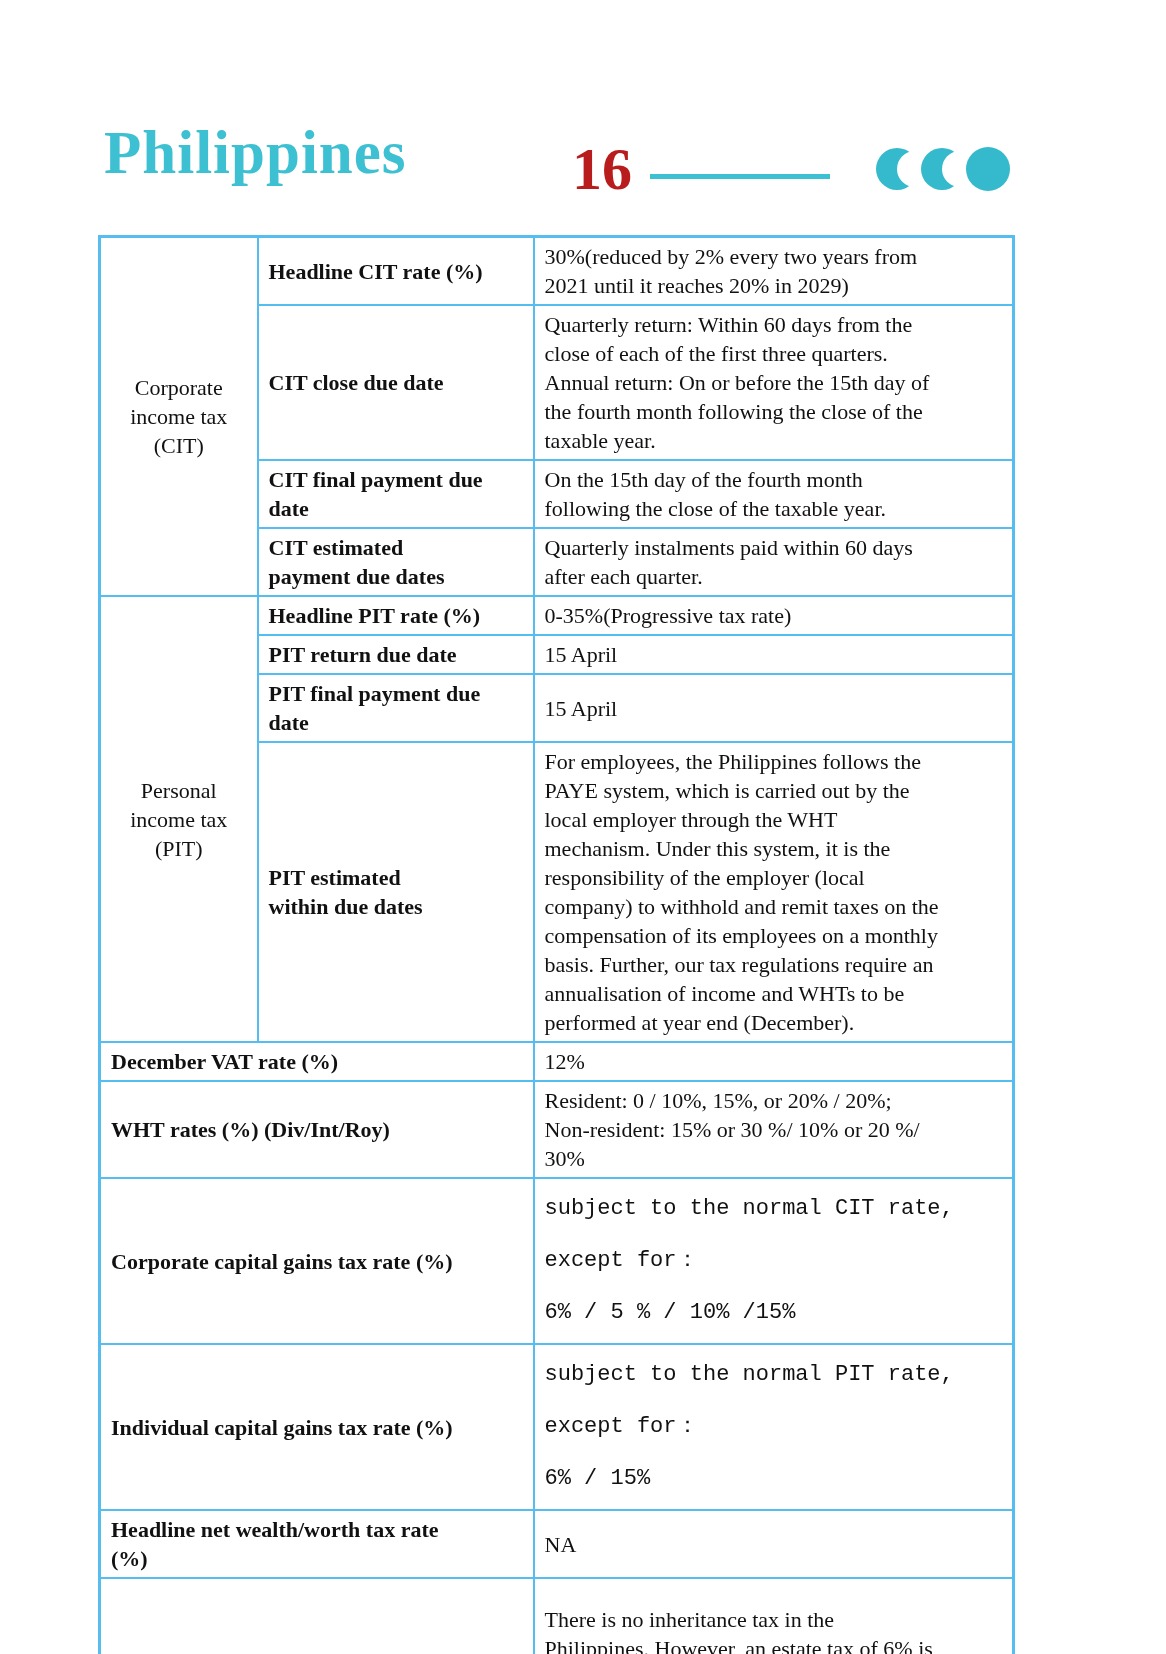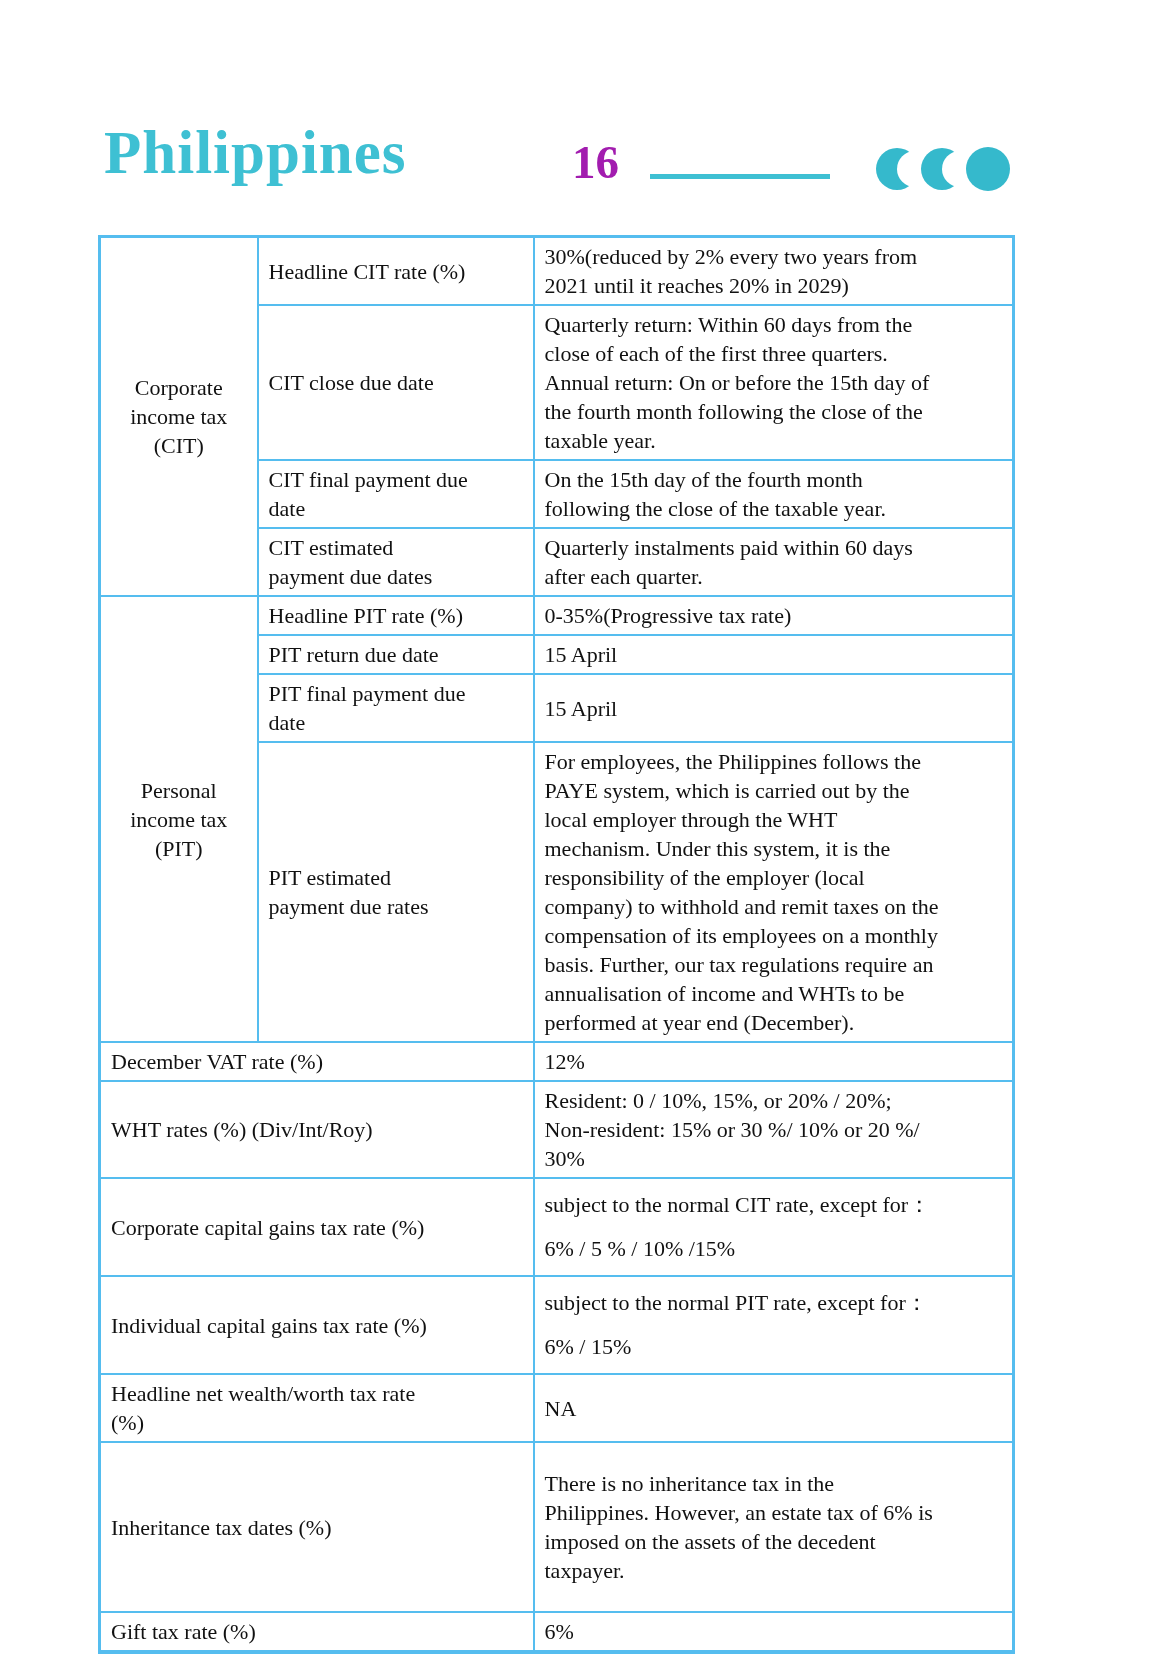--- a/index.html
+++ b/index.html
@@ -22,23 +22,23 @@
     font-size: 61px;
     font-weight: bold;
     color: #3ec0d3;
     letter-spacing: 1px;
     line-height: 1;
   }
   .page-number {
     position: absolute;
     left: 572px;
     top: 139px;
-    font-size: 47px;
+    font-size: 60px;
     font-weight: 600;
-    color: #a21caf;
+    color: #b91c1c;
     line-height: 1;
   }
   .header-rule {
     position: absolute;
     left: 650px;
     top: 174px;
     width: 180px;
     height: 5px;
     background: #3ec0d3;
   }
@@ -97,25 +97,25 @@
     white-space: pre-line;
     line-height: 29px;
     padding: 4px 10px;
   }
   td.group {
     font-weight: normal;
     text-align: center;
     padding: 4px 6px;
   }
   td.label {
-    font-weight: normal;
+    font-weight: bold;
     padding-left: 13px;
   }
   td.value { padding-left: 12px; margin-left: 30px; }
-  td.value.spaced { line-height: 44px; }
+  td.value.spaced { line-height: 52px; font-family: Liberation Mono, monospace; }
 </style>
 </head>
 <body>
 
 <div class="page">
 
   <h1 class="doc-title">Philippines</h1>
   <div class="page-number">16</div>
   <div class="header-rule"></div>
   <div class="ornament">
@@ -172,21 +172,21 @@
         <td class="label">PIT return due date</td>
         <td class="value">15 April</td>
       </tr>
       <tr style="height:58px">
         <td class="label">PIT final payment due
 date</td>
         <td class="value">15 April</td>
       </tr>
       <tr style="height:290px">
         <td class="label">PIT estimated
-payment due rates</td>
+within due dates</td>
         <td class="value">For employees, the Philippines follows the
 PAYE system, which is carried out by the
 local employer through the WHT
 mechanism. Under this system, it is the
 responsibility of the employer (local
 company) to withhold and remit taxes on the
 compensation of its employees on a monthly
 basis. Further, our tax regulations require an
 annualisation of income and WHTs to be
 performed at year end (December).</td>

